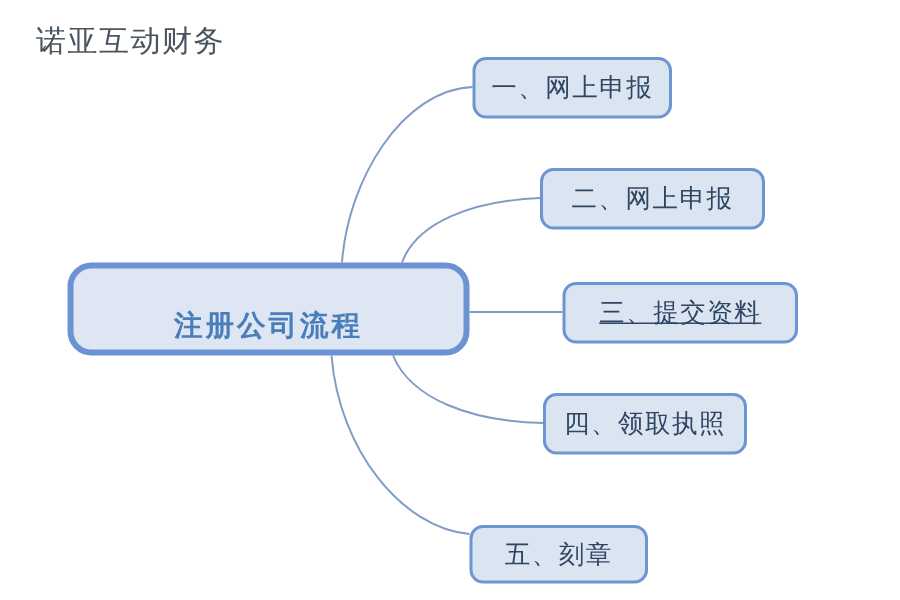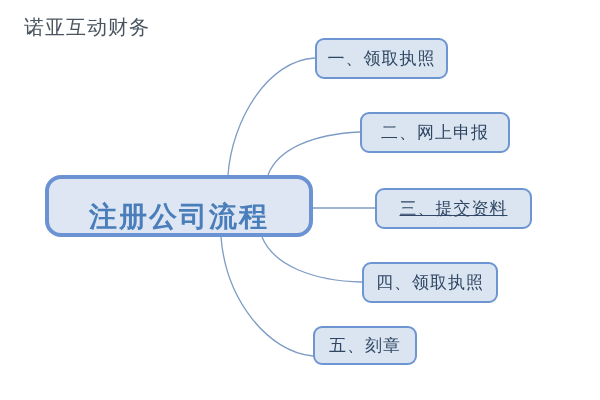--- a/index.html
+++ b/index.html
@@ -47,36 +47,36 @@
     left: 45px;
     top: 175px;
     width: 268px;
     height: 62px;
     border-radius: 16px;
     border-width: 4px;
     border-color: #6b93d4;
     background: #dde6f2;
   }
   .node-center .node-label {
-    font-size: 28px;
+    font-size: 19px;
     font-weight: bold;
     color: #4a7ebb;
     letter-spacing: 2px;
     margin-top: 21px;
   }
   .node-branch .node-label {
     font-size: 17px;
     color: #2f4663;
     letter-spacing: 1px;
   }
   .b1 { left: 315px; top: 38px;  width: 133px; height: 41px; }
   .b2 { left: 360px; top: 112px; width: 150px; height: 41px; align-items: center; }
   .b3 { left: 375px; top: 188px; width: 157px; height: 41px; text-decoration: underline; }
   .b4 { left: 362px; top: 262px; width: 136px; height: 41px; }
-  .b5 { left: 313px; top: 326px; width: 104px; height: 39px; }
+  .b5 { left: 313px; top: 350px; width: 119px; height: 39px; }
 </style>
 </head>
 <body>
 
 <div id="canvas">
 
   <div id="watermark">诺亚互动财务</div>
 
   <svg id="connectors" viewBox="0 0 600 400" xmlns="http://www.w3.org/2000/svg">
     <path d="M 228 175 C 232 120 268 60 315 58" fill="none" stroke="#7e9cc4" stroke-width="1.3"></path>
@@ -84,21 +84,21 @@
     <path d="M 313 208 L 375 208" fill="none" stroke="#7e9cc4" stroke-width="1.3"></path>
     <path d="M 262 237 C 274 266 314 281 362 282" fill="none" stroke="#7e9cc4" stroke-width="1.3"></path>
     <path d="M 221 237 C 226 300 268 352 313 356" fill="none" stroke="#7e9cc4" stroke-width="1.3"></path>
   </svg>
 
   <div class="node node-center">
     <span class="node-label">注册公司流程</span>
   </div>
 
   <div class="node node-branch b1">
-    <span class="node-label">一、领取执照</span>
+    <span class="node-label">一、网上申报</span>
   </div>
 
   <div class="node node-branch b2">
     <span class="node-label">二、网上申报</span>
   </div>
 
   <div class="node node-branch b3">
     <span class="node-label">三、提交资料</span>
   </div>
 

